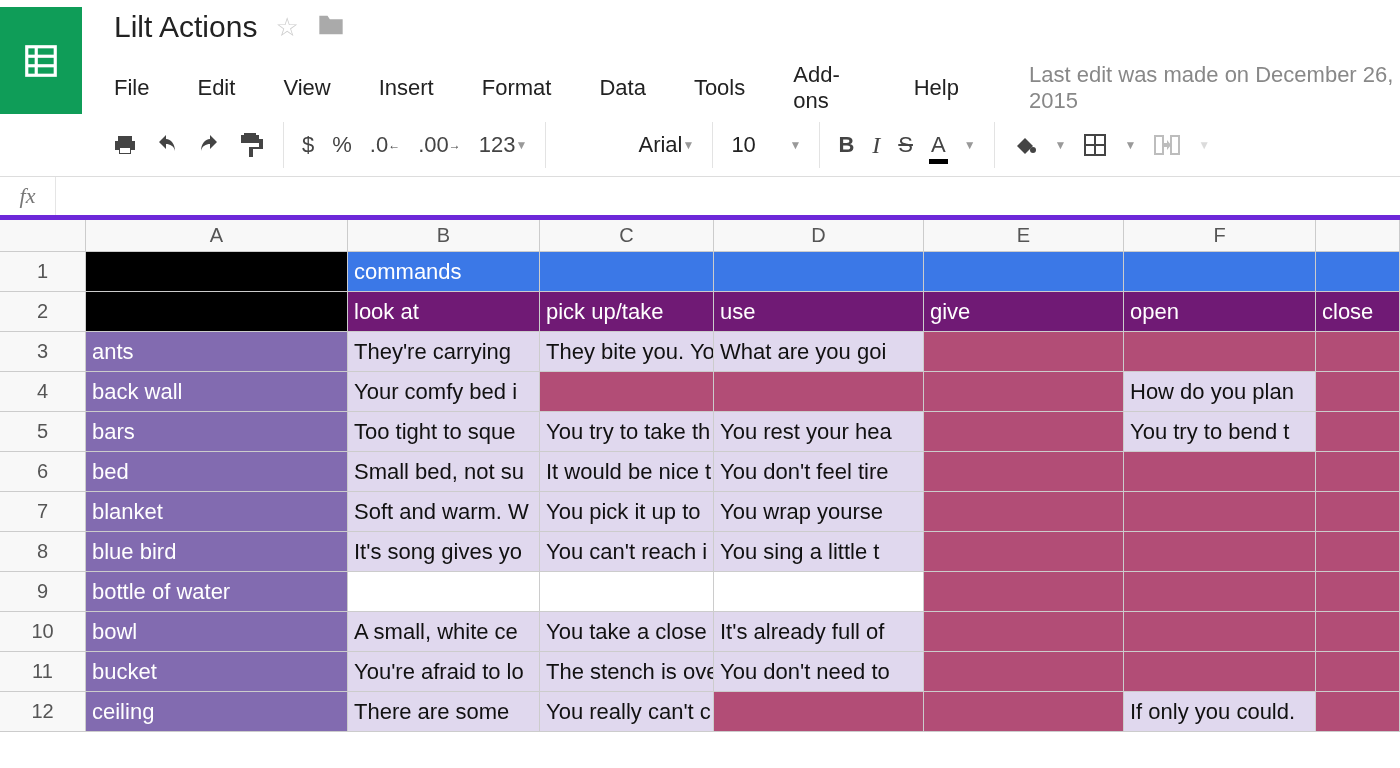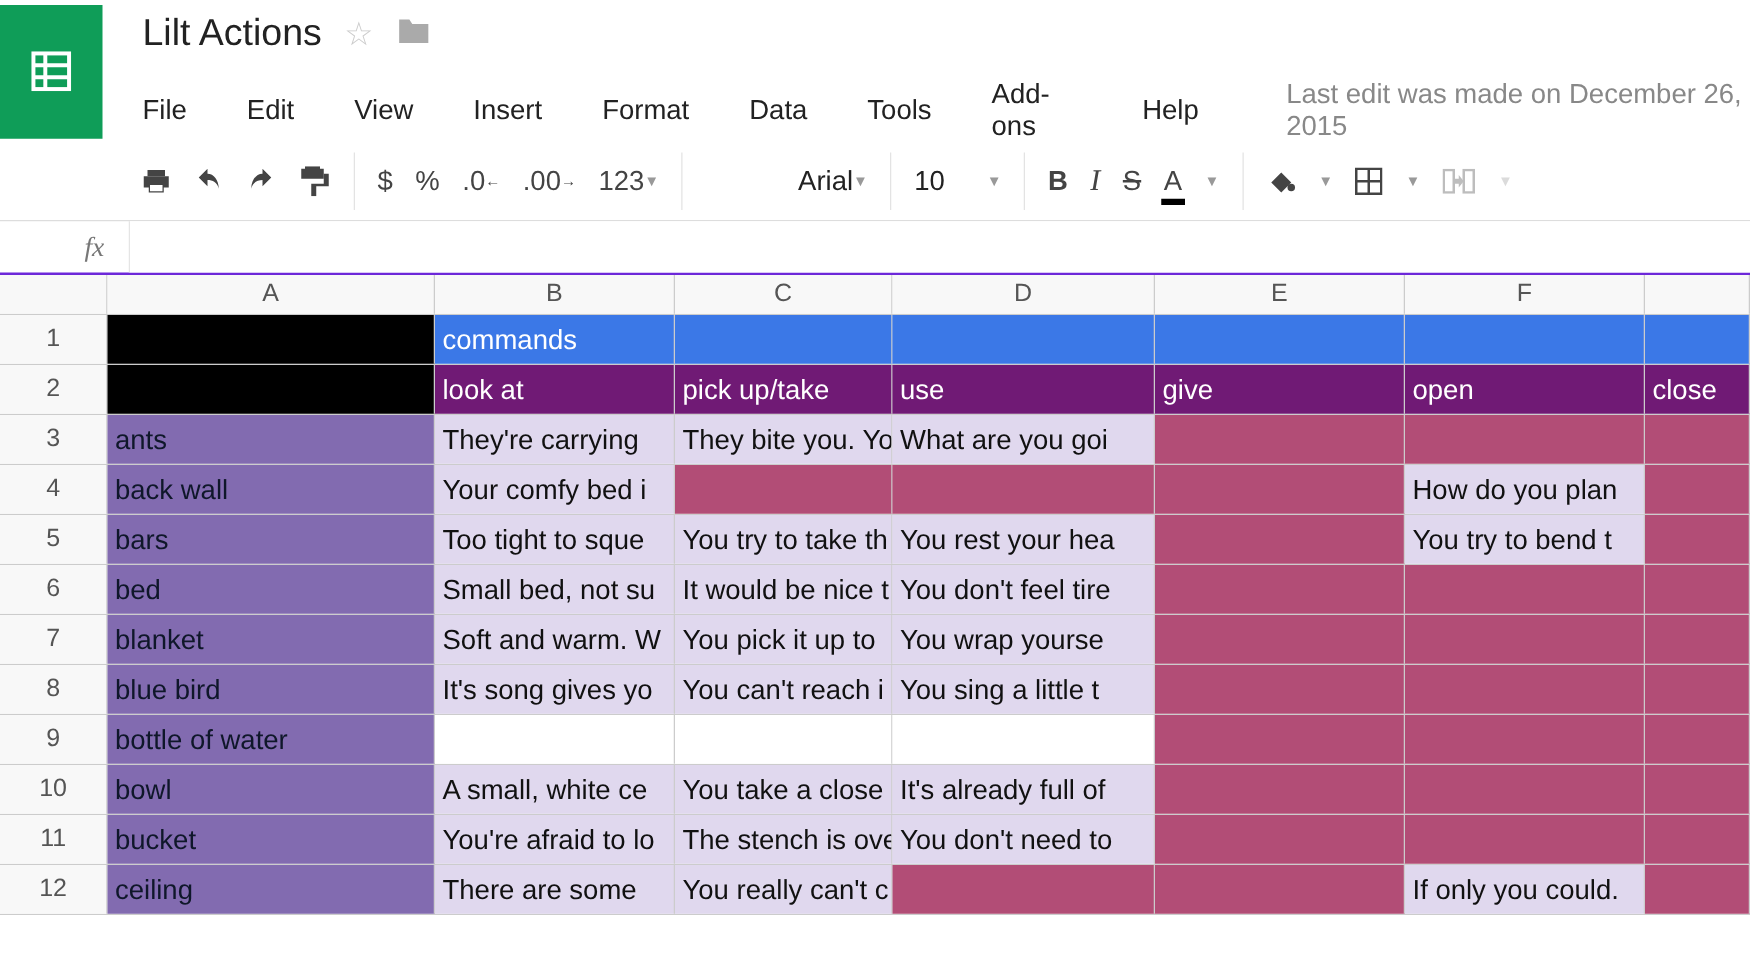--- a/index.html
+++ b/index.html
@@ -1,19 +1,19 @@
 <!DOCTYPE html>
 <html><head>
 <meta charset="utf-8">
 <style>
   * { box-sizing: border-box; margin: 0; padding: 0; }
   body { font-family: Arial, sans-serif; background: #fff; overflow: hidden; }
 
   
-  .app-header { display: flex; align-items: center; }
+  .app-header { display: flex; align-items: flex-end; }
   .sheets-logo {
     width: 82px; height: 107px; background: #0f9d58;
     display: flex; align-items: center; justify-content: center;
     flex-shrink: 0;
   }
   .sheets-logo svg { width: 38px; height: 38px; }
   .header-right { flex: 1; padding-top: 10px; }
   .title-row { display: flex; align-items: center; padding-left: 32px; gap: 18px; }
   .doc-title { font-size: 30px; color: #222; font-weight: 400; }
   .star-icon { color: #ccc; font-size: 26px; }
@@ -34,21 +34,21 @@
   .font-name { font-size: 22px; color:#222; width: 130px; display:flex; align-items:center; justify-content:flex-end; }
   .font-size { font-size: 22px; color:#222; width: 70px; display:flex; align-items:center; justify-content:space-between; }
   .dropdown-caret { color:#999; font-size:12px; }
   .bold { font-weight:bold; font-size:22px; }
   .italic { font-style:italic; font-family:serif; font-size:24px; }
   .strike { text-decoration: line-through; font-size:22px; }
   .text-color { position:relative; font-size:22px; }
   .text-color::after { content:""; position:absolute; left:-2px; right:-2px; bottom:-6px; height:5px; background:#000; }
 
   
-  .formula-bar { display:flex; align-items:center; height:44px; border-top:1px solid #ddd; border-bottom:2px solid #6d28d9; background:#fff;padding-left:48px;}
+  .formula-bar { display:flex; align-items:center; height:44px; border-top:1px solid #ddd; border-bottom:5px solid #6d28d9; background:#fff;}
   .fx-label { width:56px; text-align:center; font-style:italic; font-family: 'Times New Roman', serif; font-size:22px; color:#777; border-right:1px solid #e5e5e5; height:100%; display:flex; align-items:center; justify-content:center;}
   .formula-input { flex:1; height:100%; border:none; outline:none; padding-left:12px; font-size:20px; }
 
   
   .grid { display:block; }
   .col-headers { display:flex; height:32px; border-bottom:1px solid #ccc; }
   .corner { width:86px; background:#f8f8f8; border-right:1px solid #ccc; flex-shrink:0; }
   .col-head {
     background:#f8f8f8; color:#555; font-size:20px;
     display:flex; align-items:center; justify-content:center;
@@ -72,21 +72,21 @@
   .cC { width:174px; }
   .cD { width:210px; }
   .cE { width:200px; }
   .cF { width:192px; }
   .cG { width:84px; }
 
   
   .black-fill { background:#000; }
   .blue-fill { background:#3b78e7; color:#ffffff; font-weight:normal; }
   .blue-fill-normal { background:#701a75; color:#fff; }
-  .purple-fill { background:#826bb0; color:#0f172a; }
+  .purple-fill { background:#826bb0; color:#ffffff; }
   .lavender-fill { background:#e0d8ee; }
   .maroon-fill { background:#b24d76; }
   .white-fill { background:#fff; }
 </style>
 </head>
 <body>
 
 <div class="app-header">
   <div class="sheets-logo">
     <svg viewBox="0 0 24 24">

